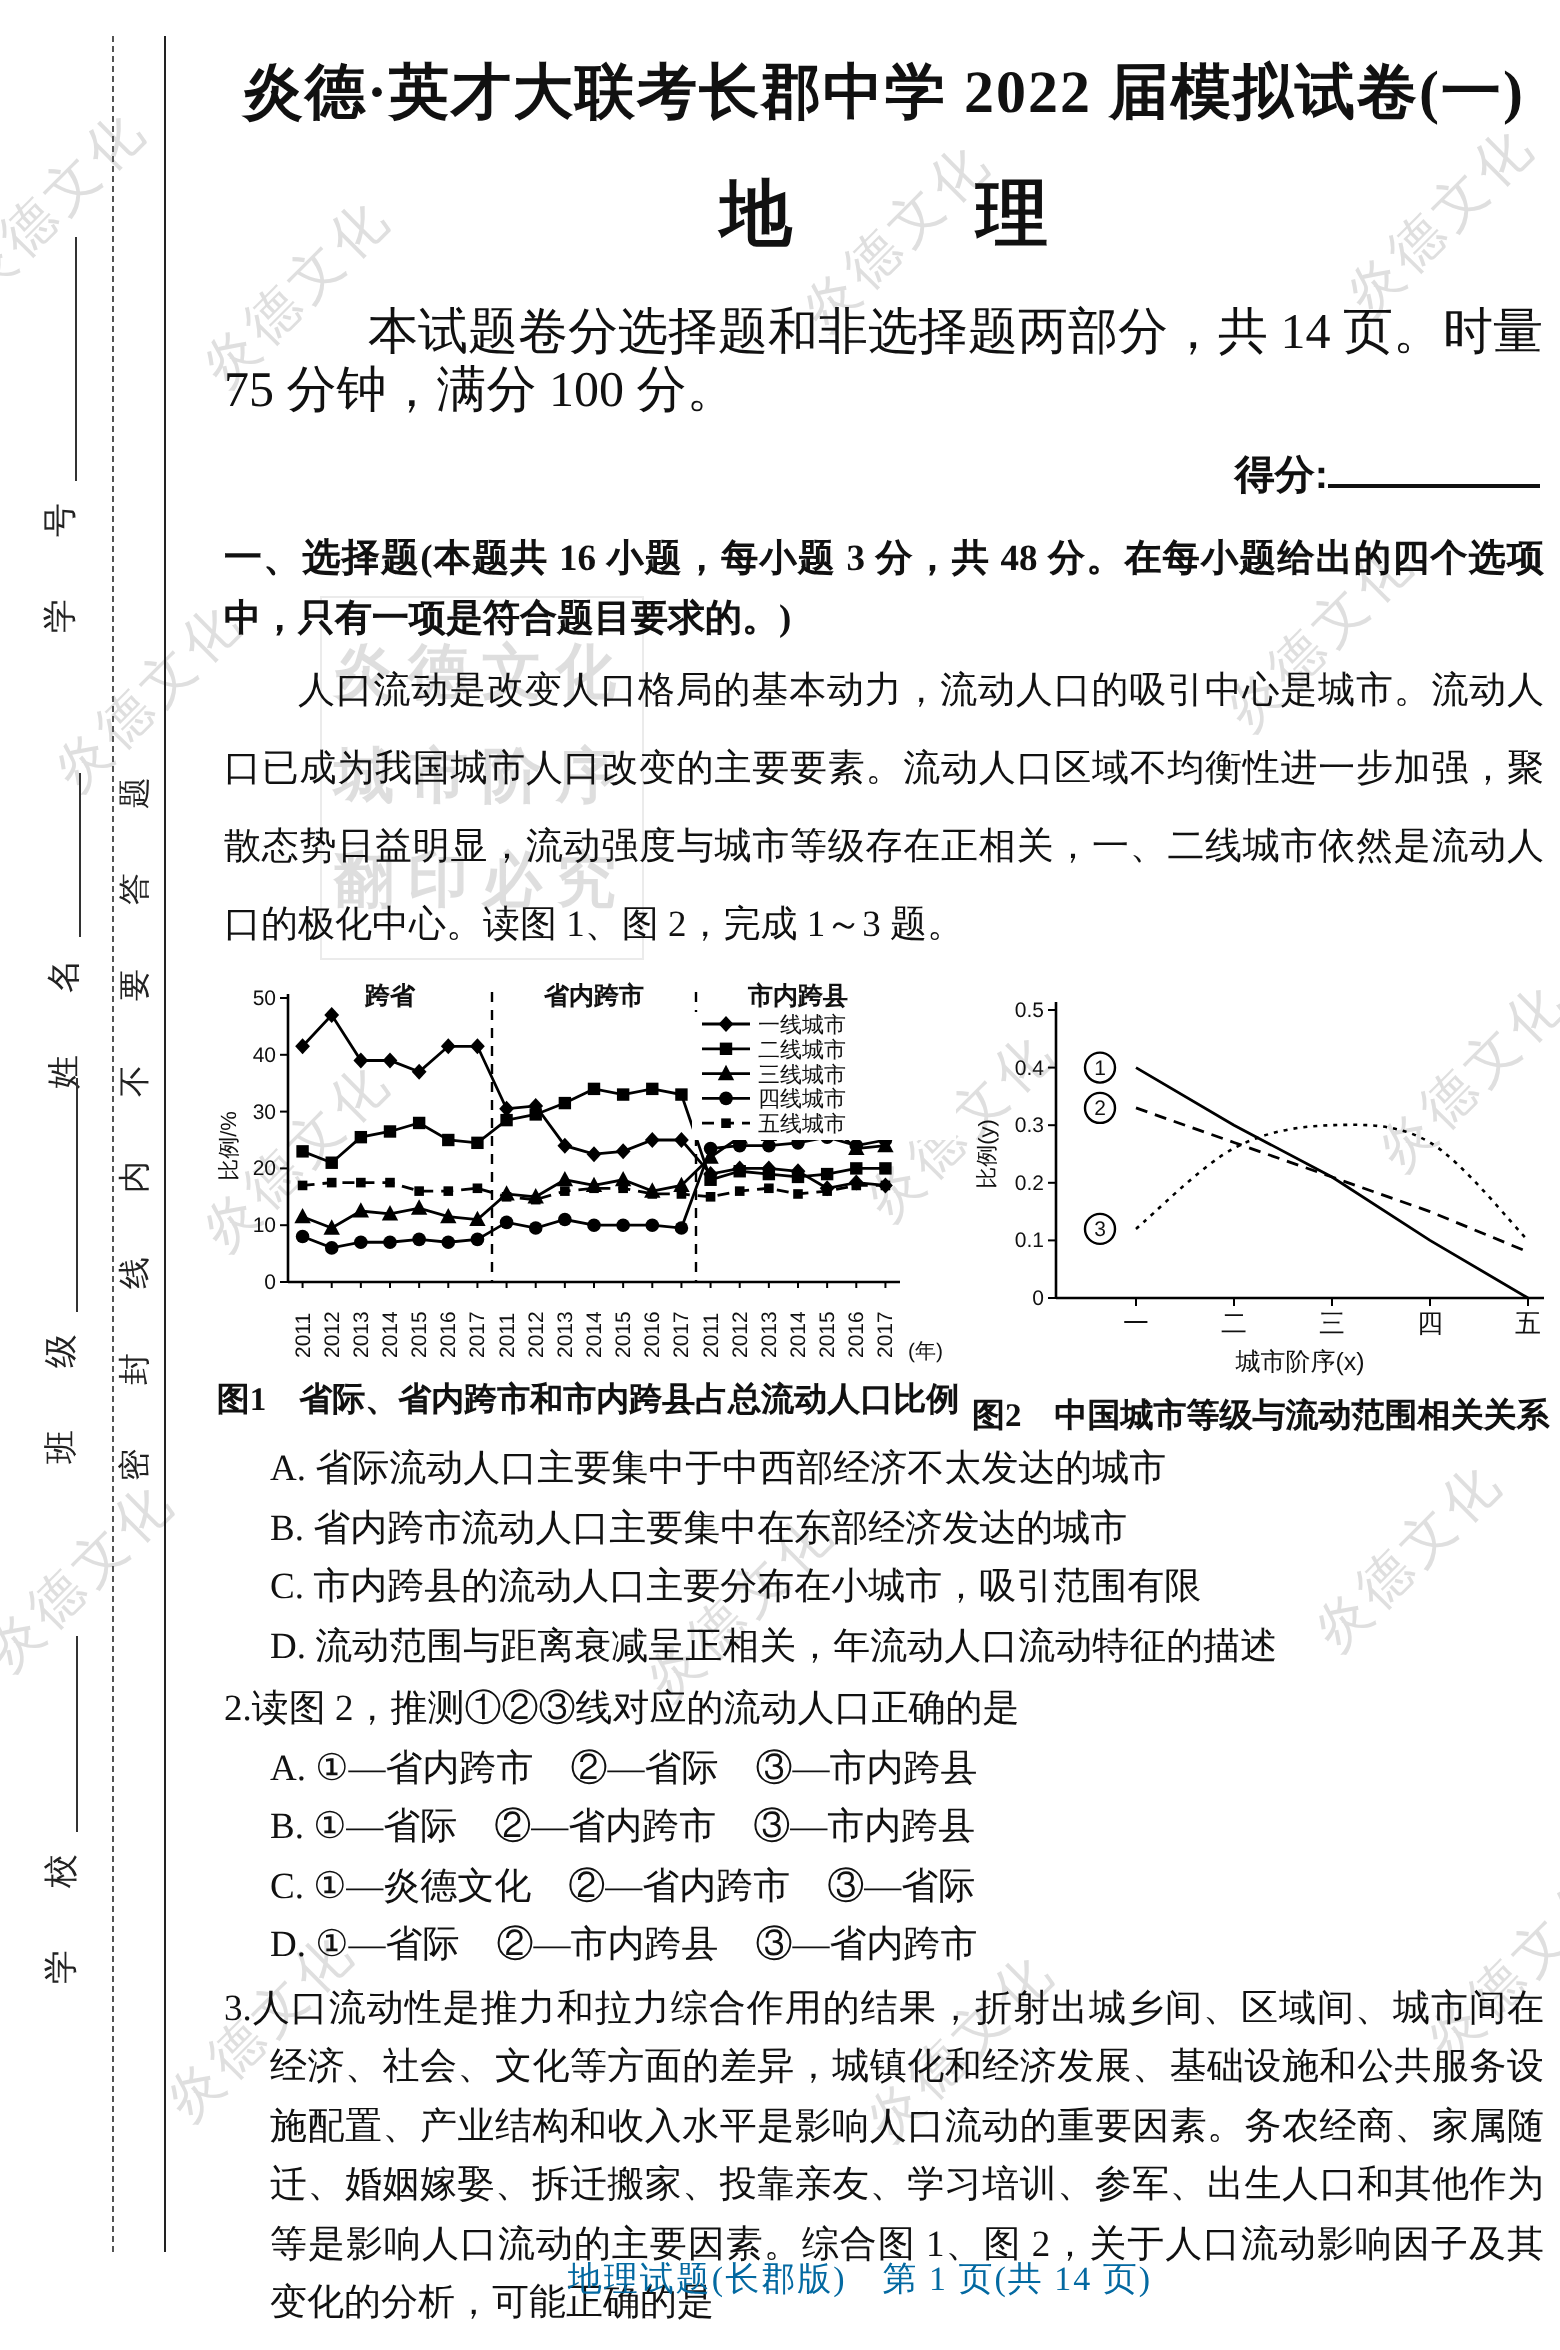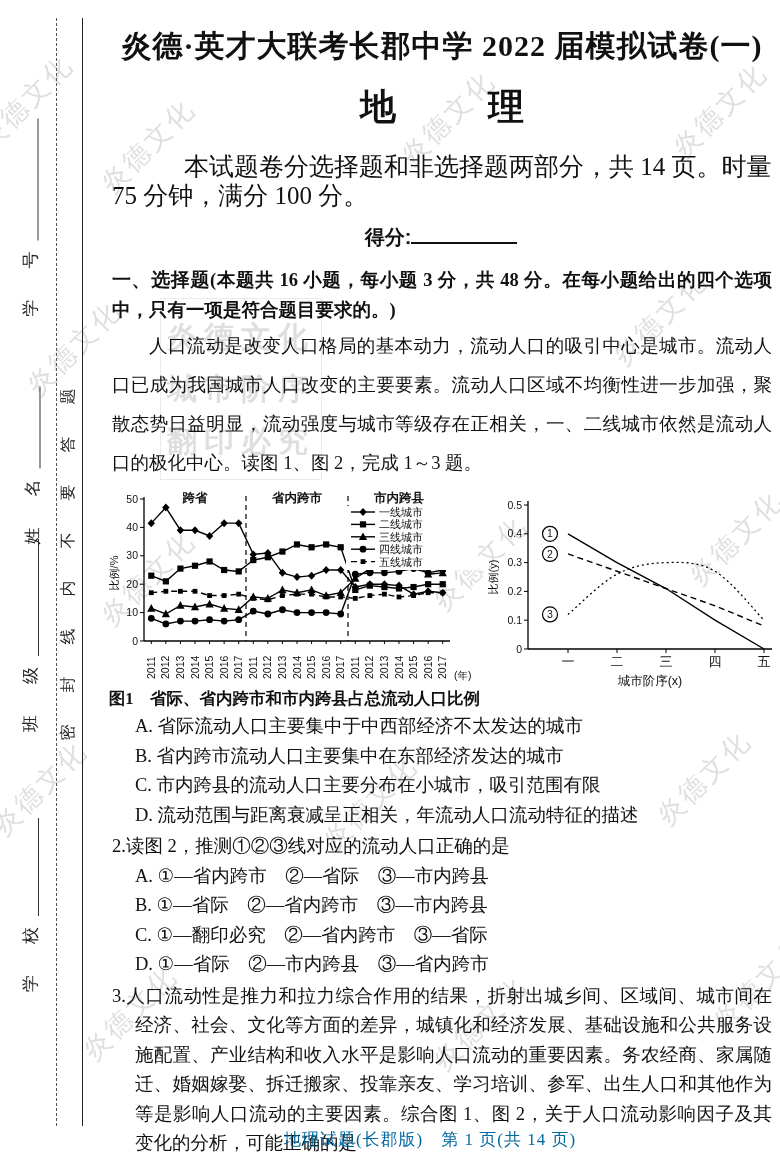--- a/index.html
+++ b/index.html
@@ -20,29 +20,29 @@
   .side-field .blank{display:inline-block;border-bottom:1.2px solid #333;height:15px;
       vertical-align:-3px;letter-spacing:0;margin-left:4px;}
   .seal{position:absolute;transform:rotate(-90deg);transform-origin:center;white-space:nowrap;
       font-size:16px;letter-spacing:32px;color:#222;}
   
   .content{position:absolute;left:112px;top:0;width:660px;}
   .title{margin:26px 0 0;text-align:center;font-size:30px;font-weight:700;letter-spacing:1px;}
   .subject{margin:16px 0 0;text-align:center;font-size:36px;font-weight:700;
       letter-spacing:28px;text-indent:28px;}
   .exam-info{margin:20px 0 0;font-size:25px;line-height:29px;text-indent:72px;}
-  .score-row{margin:12px 2px 0 0;text-align:center;font-size:20px;font-weight:700;
+  .score-row{margin:12px 2px 0 0;text-align:right;font-size:20px;font-weight:700;
       font-family:"Liberation Sans","DejaVu Sans",sans-serif;}
   .score-blank{display:inline-block;width:106px;height:20px;border-bottom:2px solid #111;}
   .sec-head{margin:14px 0 0;font-size:18.5px;line-height:29.5px;text-align:justify;font-weight:bold;}
   .sec-head b{font-size:19px;}
   .intro{margin:2px 0 0;font-size:18.5px;line-height:39px;text-align:justify;text-indent:2em;}
   .figures{display:flex;align-items:flex-start;margin:8px 0 0 -4px;}
   .figure-block{text-align:center;}
-  .fig-caption{margin-top:1px;font-size:16.5px;font-weight:700;white-space:nowrap;text-align:right;}
+  .fig-caption{margin-top:1px;font-size:16.5px;font-weight:700;white-space:nowrap;}
   .figures svg text{font-family:"Liberation Sans","DejaVu Sans",sans-serif;fill:#111;}
   .question{margin:2px 0 0;font-size:18.5px;line-height:29.5px;text-align:justify;}
   .q-stem{padding-left:23px;text-indent:-23px;}
   .q-opt{padding-left:23px;}
   .footer{position:absolute;left:100px;top:1128px;width:660px;text-align:center;
       font-size:17px;color:#0369a1;letter-spacing:1px;}
 </style>
 </head>
 <body>
 
@@ -330,37 +330,38 @@
             <polyline points="82,42.8 131,71.60000000000001 180,97.52000000000001 229,129.2 278,158" fill="none" stroke="#000" stroke-width="1.4" stroke-dasharray="none"></polyline>
             <circle cx="64" cy="42.8" r="7.5" fill="#fff" stroke="#000" stroke-width="1.2"></circle>
             <text x="64" y="46.4" font-size="10.5" text-anchor="middle">1</text>
             <polyline points="82,62.959999999999994 131,80.24 180,97.52000000000001 229,114.80000000000001 278,134.96" fill="none" stroke="#000" stroke-width="1.4" stroke-dasharray="6,4"></polyline>
             <circle cx="64" cy="62.959999999999994" r="7.5" fill="#fff" stroke="#000" stroke-width="1.2"></circle>
             <text x="64" y="66.55999999999999" font-size="10.5" text-anchor="middle">2</text>
             <path d="M82,123.44C90.16666666666667,116.72 114.66666666666667,91.76 131,83.12C147.33333333333334,74.48 163.66666666666666,72.08000000000001 180,71.60000000000001C196.33333333333334,71.12 212.66666666666666,70.64 229,80.24C245.33333333333334,89.83999999999999 269.8333333333333,121.03999999999999 278,129.2" fill="none" stroke="#000" stroke-width="1.3" stroke-dasharray="2,3"></path>
             <circle cx="64" cy="123.44" r="7.5" fill="#fff" stroke="#000" stroke-width="1.2"></circle>
             <text x="64" y="127.03999999999999" font-size="10.5" text-anchor="middle">3</text>
           </svg>
+        <div class="fig-caption">图2　中国城市等级与流动范围相关关系</div>
       </div>
     </div>
 
     <div class="question">
       <div class="q-opt">A. 省际流动人口主要集中于中西部经济不太发达的城市</div>
       <div class="q-opt">B. 省内跨市流动人口主要集中在东部经济发达的城市</div>
       <div class="q-opt">C. 市内跨县的流动人口主要分布在小城市，吸引范围有限</div>
       <div class="q-opt">D. 流动范围与距离衰减呈正相关，年流动人口流动特征的描述</div>
     </div>
 
     <div class="question">
       <div class="q-stem">
         <span>2.</span><span>读图 2，推测①②③线对应的流动人口正确的是</span>
       </div>
       <div class="q-opt">A. ①—省内跨市　②—省际　③—市内跨县</div>
       <div class="q-opt">B. ①—省际　②—省内跨市　③—市内跨县</div>
-      <div class="q-opt">C. ①—翻印必究　②—省内跨市　③—省际</div>
+      <div class="q-opt">C. ①—炎德文化　②—省内跨市　③—省际</div>
       <div class="q-opt">D. ①—省际　②—市内跨县　③—省内跨市</div>
     </div>
 
     <div class="question">
       <div class="q-stem">
         <span>3.</span><span>人口流动性是推力和拉力综合作用的结果，折射出城乡间、区域间、城市间在经济、社会、文化等方面的差异，城镇化和经济发展、基础设施和公共服务设施配置、产业结构和收入水平是影响人口流动的重要因素。务农经商、家属随迁、婚姻嫁娶、拆迁搬家、投靠亲友、学习培训、参军、出生人口和其他作为等是影响人口流动的主要因素。综合图 1、图 2，关于人口流动影响因子及其变化的分析，可能正确的是</span>
       </div>
     </div>
 
   </div>

